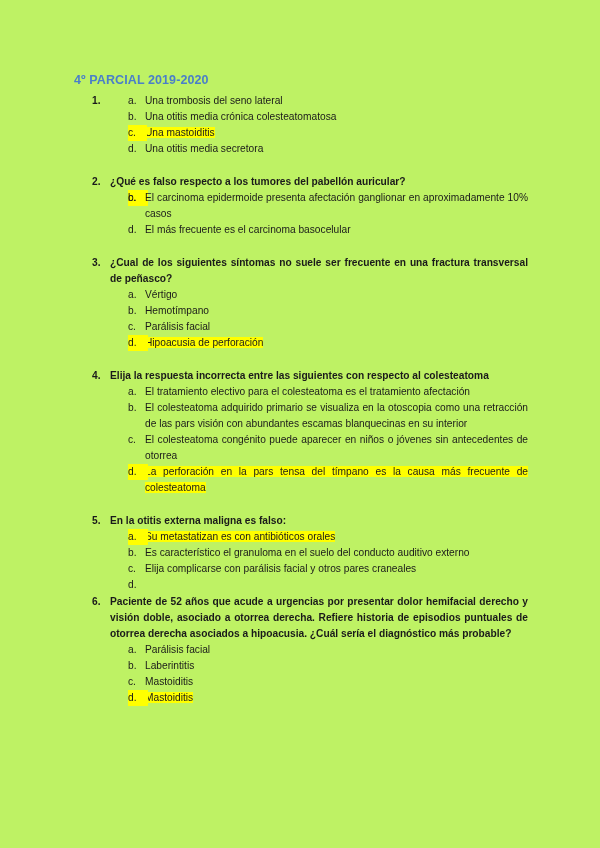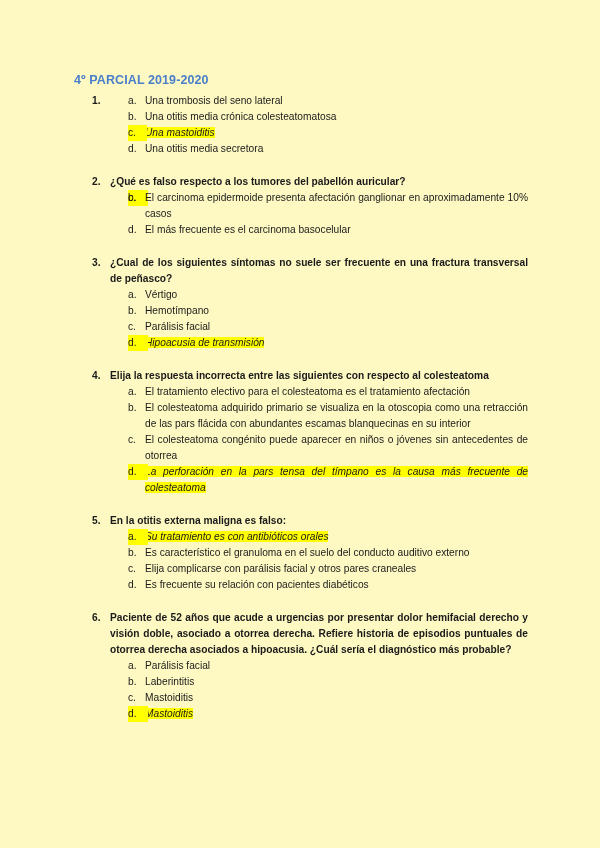--- a/index.html
+++ b/index.html
@@ -1,33 +1,33 @@
 <!DOCTYPE html>
 <html><head>
 <meta charset="utf-8">
 <style>
   html, body { margin: 0; padding: 0; background: #ffffff; }
   body { width: 600px; height: 848px; position: relative; overflow: hidden;
          font-family: "Liberation Sans", "DejaVu Sans", sans-serif; color: #1a1a1a; }
-  .page { position: absolute; left: 0; top: 0; width: 600px; height: 848px; background: #fef9c3; }
+  .page { position: absolute; left: 0; top: 0; width: 600px; height: 848px; background: #bef264; }
   .title { position: absolute; left: 74px; top: 73px; font-size: 12.5px; font-weight: bold;
            color: #4a7fc9; letter-spacing: 0.1px; }
   .questions { position: absolute; left: 74px; top: 93px; width: 454px; }
   .question { position: relative; margin-bottom: 17px; }
   .q-head { position: relative; padding-left: 36px; font-size: 10.2px; font-weight: bold;
             line-height: 16px; text-align: justify; }
   .q-num { position: absolute; left: 18px; top: 0; }
   .options { margin: 0; padding: 0; list-style: none; }
   .option { position: relative; padding-left: 71px; font-size: 10.2px; line-height: 16px;
             text-align: justify; }
   .opt-letter { position: absolute; left: 54px; top: 0; }
   .option.highlighted .opt-letter,
   .option.highlighted .opt-text { background: #ffff00; }
   .option.highlighted .opt-letter { padding-right: 11px; left: 54px; }
-  .option.highlighted .opt-text { box-decoration-break: clone; font-style: italic; -webkit-box-decoration-break: clone; }
+  .option.highlighted .opt-text { box-decoration-break: clone; -webkit-box-decoration-break: clone; }
 </style>
 </head>
 <body>
 
 <div class="page">
   <div class="title">4º PARCIAL 2019-2020</div>
 
   <div class="questions">
 
     <div class="question">
@@ -57,47 +57,47 @@
 
     <div class="question">
       <div class="q-head">
         <span class="q-num">3.</span>
         <span>¿Cual de los siguientes síntomas no suele ser frecuente en una fractura transversal de peñasco?</span>
       </div>
       <ul class="options">
         <li class="option"><span class="opt-letter">a.</span><span class="opt-text">Vértigo</span></li>
         <li class="option"><span class="opt-letter">b.</span><span class="opt-text">Hemotímpano</span></li>
         <li class="option"><span class="opt-letter">c.</span><span class="opt-text">Parálisis facial</span></li>
-        <li class="option highlighted"><span class="opt-letter">d.</span><span class="opt-text">Hipoacusia de transmisión</span></li>
+        <li class="option highlighted"><span class="opt-letter">d.</span><span class="opt-text">Hipoacusia de perforación</span></li>
       </ul>
     </div>
 
     <div class="question">
       <div class="q-head">
         <span class="q-num">4.</span>
         <span>Elija la respuesta incorrecta entre las siguientes con respecto al colesteatoma</span>
       </div>
       <ul class="options">
         <li class="option"><span class="opt-letter">a.</span><span class="opt-text">El tratamiento electivo para el colesteatoma es el tratamiento afectación</span></li>
-        <li class="option"><span class="opt-letter">b.</span><span class="opt-text">El colesteatoma adquirido primario se visualiza en la otoscopia como una retracción de las pars flácida con abundantes escamas blanquecinas en su interior</span></li>
+        <li class="option"><span class="opt-letter">b.</span><span class="opt-text">El colesteatoma adquirido primario se visualiza en la otoscopia como una retracción de las pars visión con abundantes escamas blanquecinas en su interior</span></li>
         <li class="option"><span class="opt-letter">c.</span><span class="opt-text">El colesteatoma congénito puede aparecer en niños o jóvenes sin antecedentes de otorrea</span></li>
         <li class="option highlighted"><span class="opt-letter">d.</span><span class="opt-text">La perforación en la pars tensa del tímpano es la causa más frecuente de colesteatoma</span></li>
       </ul>
     </div>
 
     <div class="question">
       <div class="q-head">
         <span class="q-num">5.</span>
         <span>En la otitis externa maligna es falso:</span>
       </div>
       <ul class="options">
-        <li class="option highlighted"><span class="opt-letter">a.</span><span class="opt-text">Su tratamiento es con antibióticos orales</span></li>
+        <li class="option highlighted"><span class="opt-letter">a.</span><span class="opt-text">Su metastatizan es con antibióticos orales</span></li>
         <li class="option"><span class="opt-letter">b.</span><span class="opt-text">Es característico el granuloma en el suelo del conducto auditivo externo</span></li>
         <li class="option"><span class="opt-letter">c.</span><span class="opt-text">Elija complicarse con parálisis facial y otros pares craneales</span></li>
-        <li class="option"><span class="opt-letter">d.</span><span class="opt-text">Es frecuente su relación con pacientes diabéticos</span></li>
+        <li class="option"><span class="opt-letter">d.</span></li>
       </ul>
     </div>
 
     <div class="question">
       <div class="q-head">
         <span class="q-num">6.</span>
         <span>Paciente de 52 años que acude a urgencias por presentar dolor hemifacial derecho y visión doble, asociado a otorrea derecha. Refiere historia de episodios puntuales de otorrea derecha asociados a hipoacusia. ¿Cuál sería el diagnóstico más probable?</span>
       </div>
       <ul class="options">
         <li class="option"><span class="opt-letter">a.</span><span class="opt-text">Parálisis facial</span></li>

